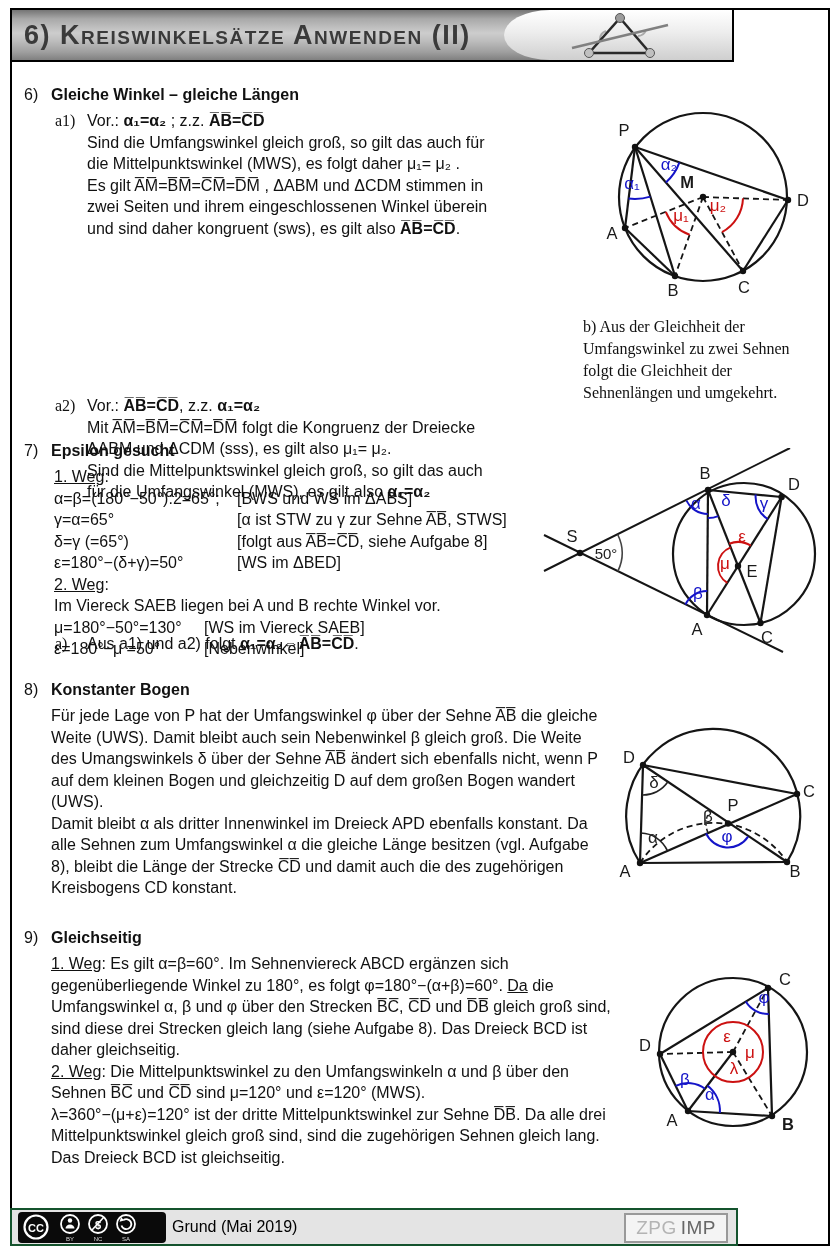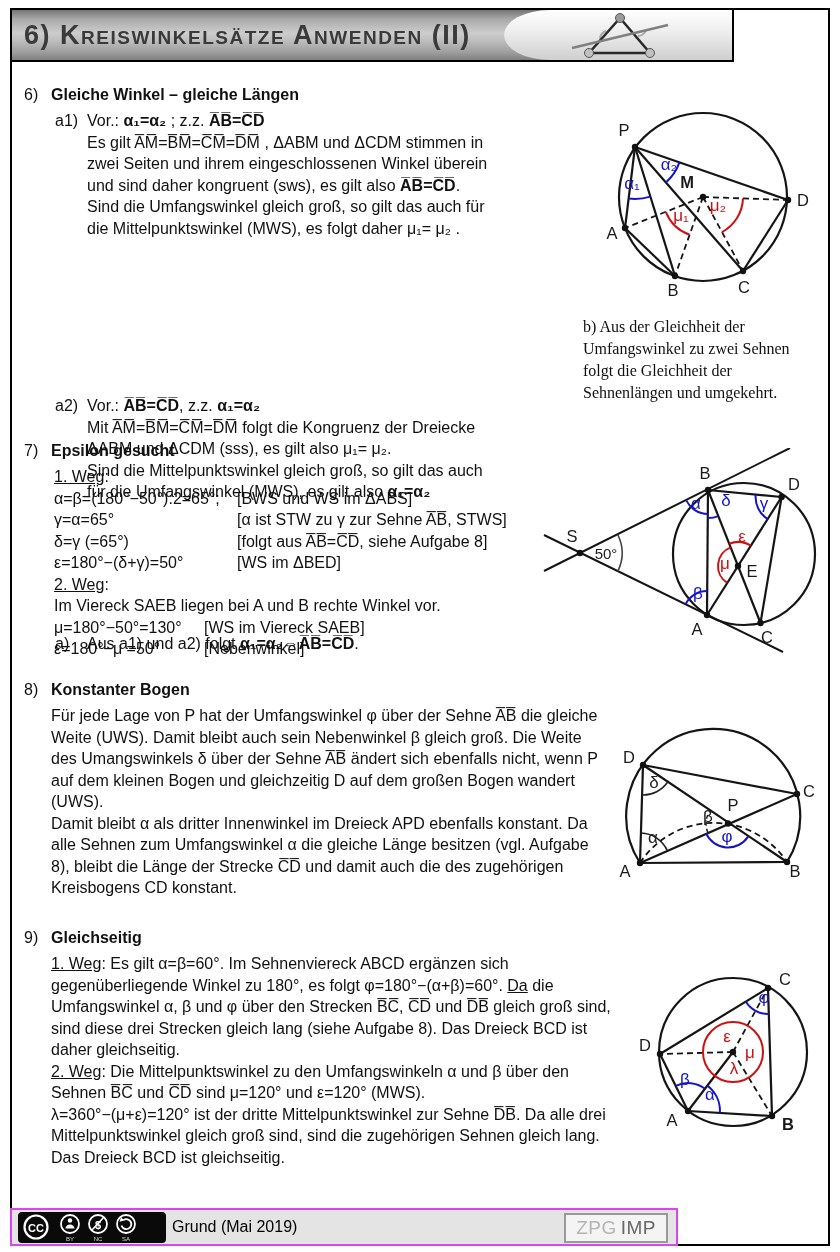--- a/index.html
+++ b/index.html
@@ -16,25 +16,25 @@
          background:linear-gradient(180deg,#ffffff 0%,#ededed 45%,#cfcfcf 100%);
          border-top-left-radius:55px 30px;border-bottom-left-radius:55px 30px;
          display:flex;align-items:center;justify-content:center;}
   .body-text{font-size:16px;line-height:21.5px;}
   .b{font-weight:bold;}
   .u{text-decoration:underline;}
   .sech{font-size:16px;}
   .sech .num{display:inline-block;width:27px;}
   .sech .t{font-weight:bold;}
   .sub{position:relative;}
-  .sub-label{position:absolute;left:0;top:0;}
+  .sub-label{position:absolute;left:0;top:0;font-family:Liberation Serif, serif;}
   .sub-content{margin-left:32px;}
   .c1{display:inline-block;min-width:183px;white-space:nowrap;}
   .c2{display:inline-block;min-width:150px;white-space:nowrap;}
-  .footer{left:10px;top:1208px;width:668px;height:38px;border:2px solid #d946ef;box-sizing:border-box;
+  .footer{left:10px;top:1208px;width:728px;height:38px;border:2px solid #14532d;box-sizing:border-box;
           background:#e4e4e4;}
   .f-author{position:absolute;left:160px;top:8px;font-size:16px;color:#000000;}
   .f-page{position:absolute;left:0;right:0;top:8px;text-align:center;font-size:15px;color:#222;}
   .f-zpg{position:absolute;right:8px;top:3px;border:2px solid #999;background:#f4f4f4;
          padding:2px 10px;font-size:19px;letter-spacing:0.5px;white-space:nowrap;}
   .zpg{color:#b4b4b4;}
   .imp{color:#676767;margin-left:4px;}
   svg text{font-family:"Liberation Sans","DejaVu Sans",sans-serif;}
   .dg-pt{font-size:16.5px;fill:#1a1a1a;}
   .dg-gr{font-size:17px;}
@@ -64,22 +64,22 @@
 </div>
 
 <div class="abs sech" style="left:24px;top:86px;">
   <span class="num">6)</span><span class="t">Gleiche Winkel – gleiche Längen</span>
 </div>
 
 <div class="abs sub body-text" style="left:55px;top:110px;width:450px;">
   <span class="sub-label">a1)</span>
   <div class="sub-content">
     <div><span>Vor.: </span><span class="b">α₁=α₂</span><span> ; z.z.  </span><span class="b">A̅B̅=C̅D̅</span></div>
+    <div>Sind die Umfangswinkel gleich groß, so gilt das auch für die Mittelpunktswinkel (MWS), es folgt daher μ₁= μ₂ .</div>
     <div><span>Es gilt A̅M̅=B̅M̅=C̅M̅=D̅M̅ , ΔABM und ΔCDM stimmen in zwei Seiten und ihrem eingeschlossenen Winkel überein und sind daher kongruent (sws), es gilt also  </span><span class="b">A̅B̅=C̅D̅</span><span>.</span></div>
-    <div>Sind die Umfangswinkel gleich groß, so gilt das auch für die Mittelpunktswinkel (MWS), es folgt daher μ₁= μ₂ .</div>
   </div>
 </div>
 
 <div class="abs sub body-text" style="left:55px;top:266px;width:450px;">
   <span class="sub-label">a2)</span>
   <div class="sub-content">
     <div><span>Vor.: </span><span class="b">A̅B̅=C̅D̅</span><span>, z.z.  </span><span class="b">α₁=α₂</span></div>
     <div>Mit A̅M̅=B̅M̅=C̅M̅=D̅M̅ folgt die Kongruenz der Dreiecke ΔABM und ΔCDM (sss), es gilt also μ₁= μ₂.</div>
     <div><span>Sind die Mittelpunktswinkel gleich groß, so gilt das auch für die Umfangswinkel (MWS), es gilt also </span><span class="b">α₁=α₂</span></div>
   </div>

